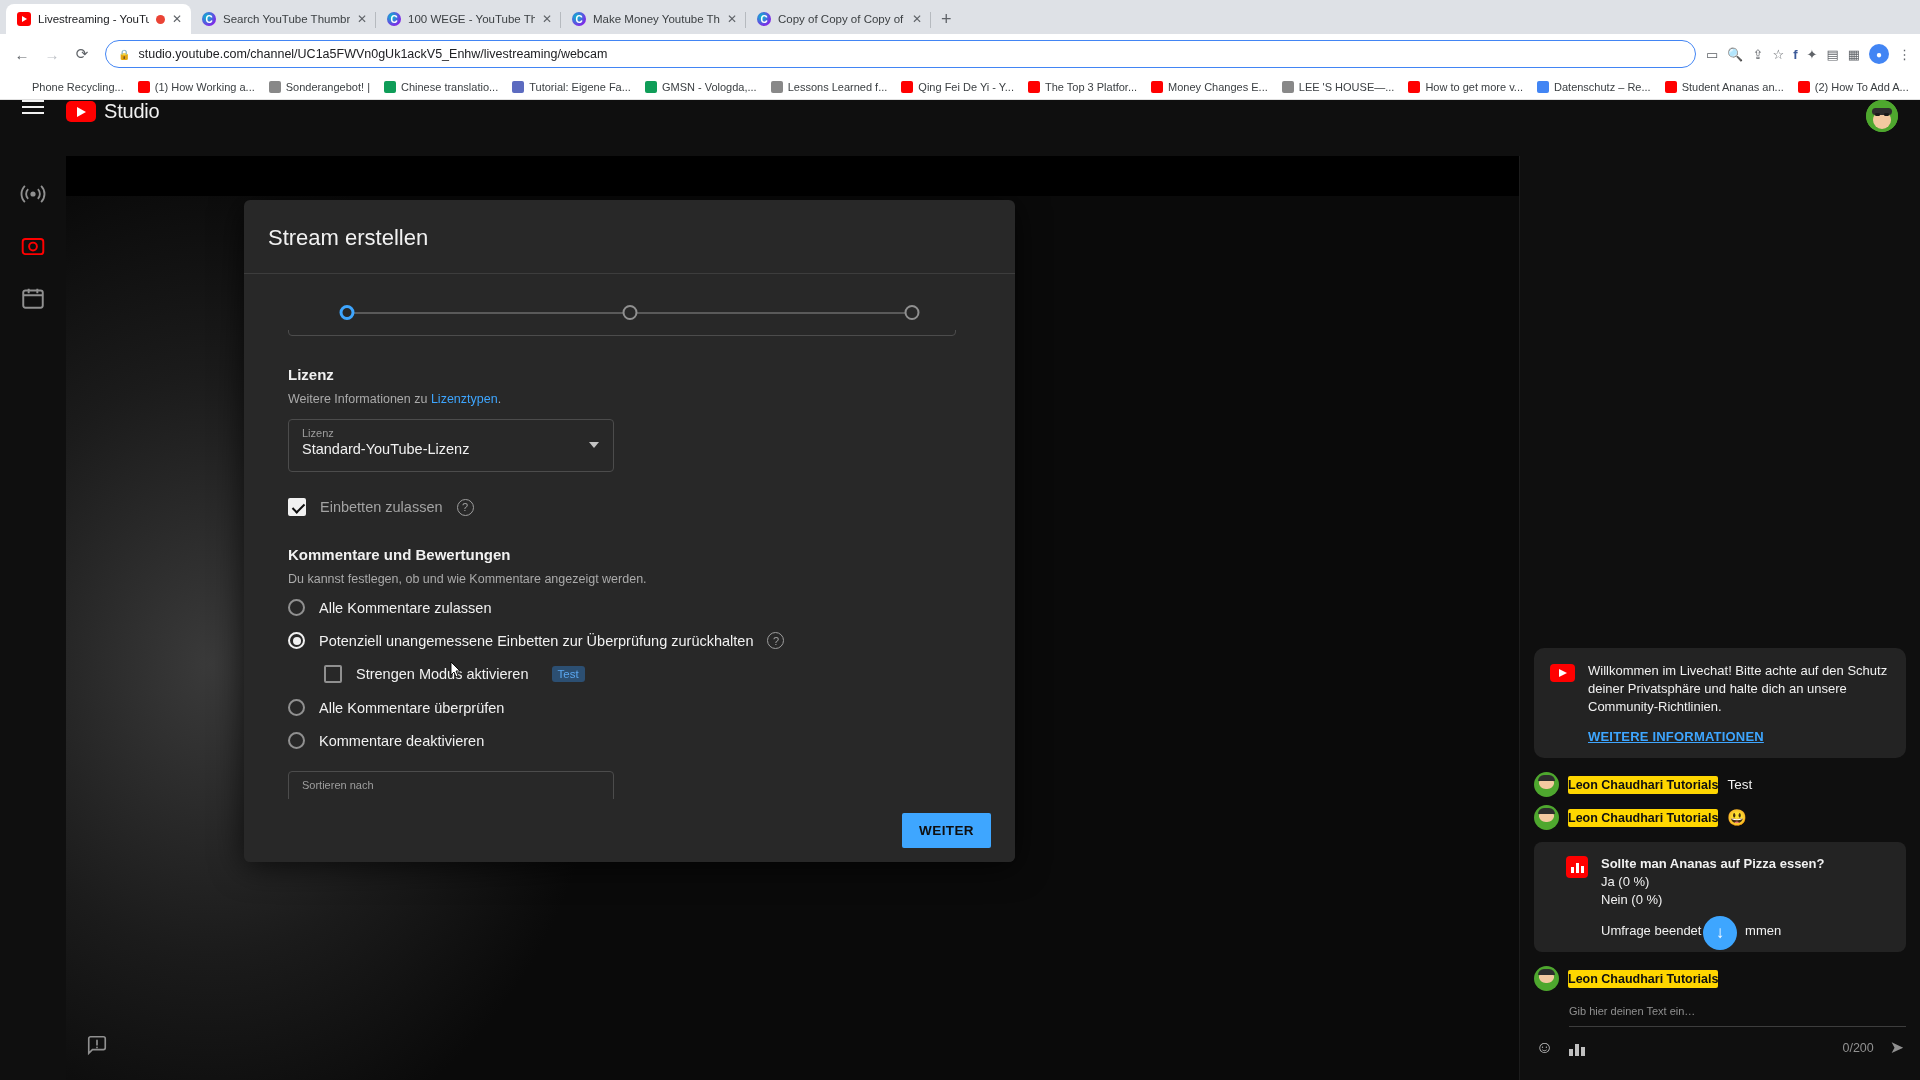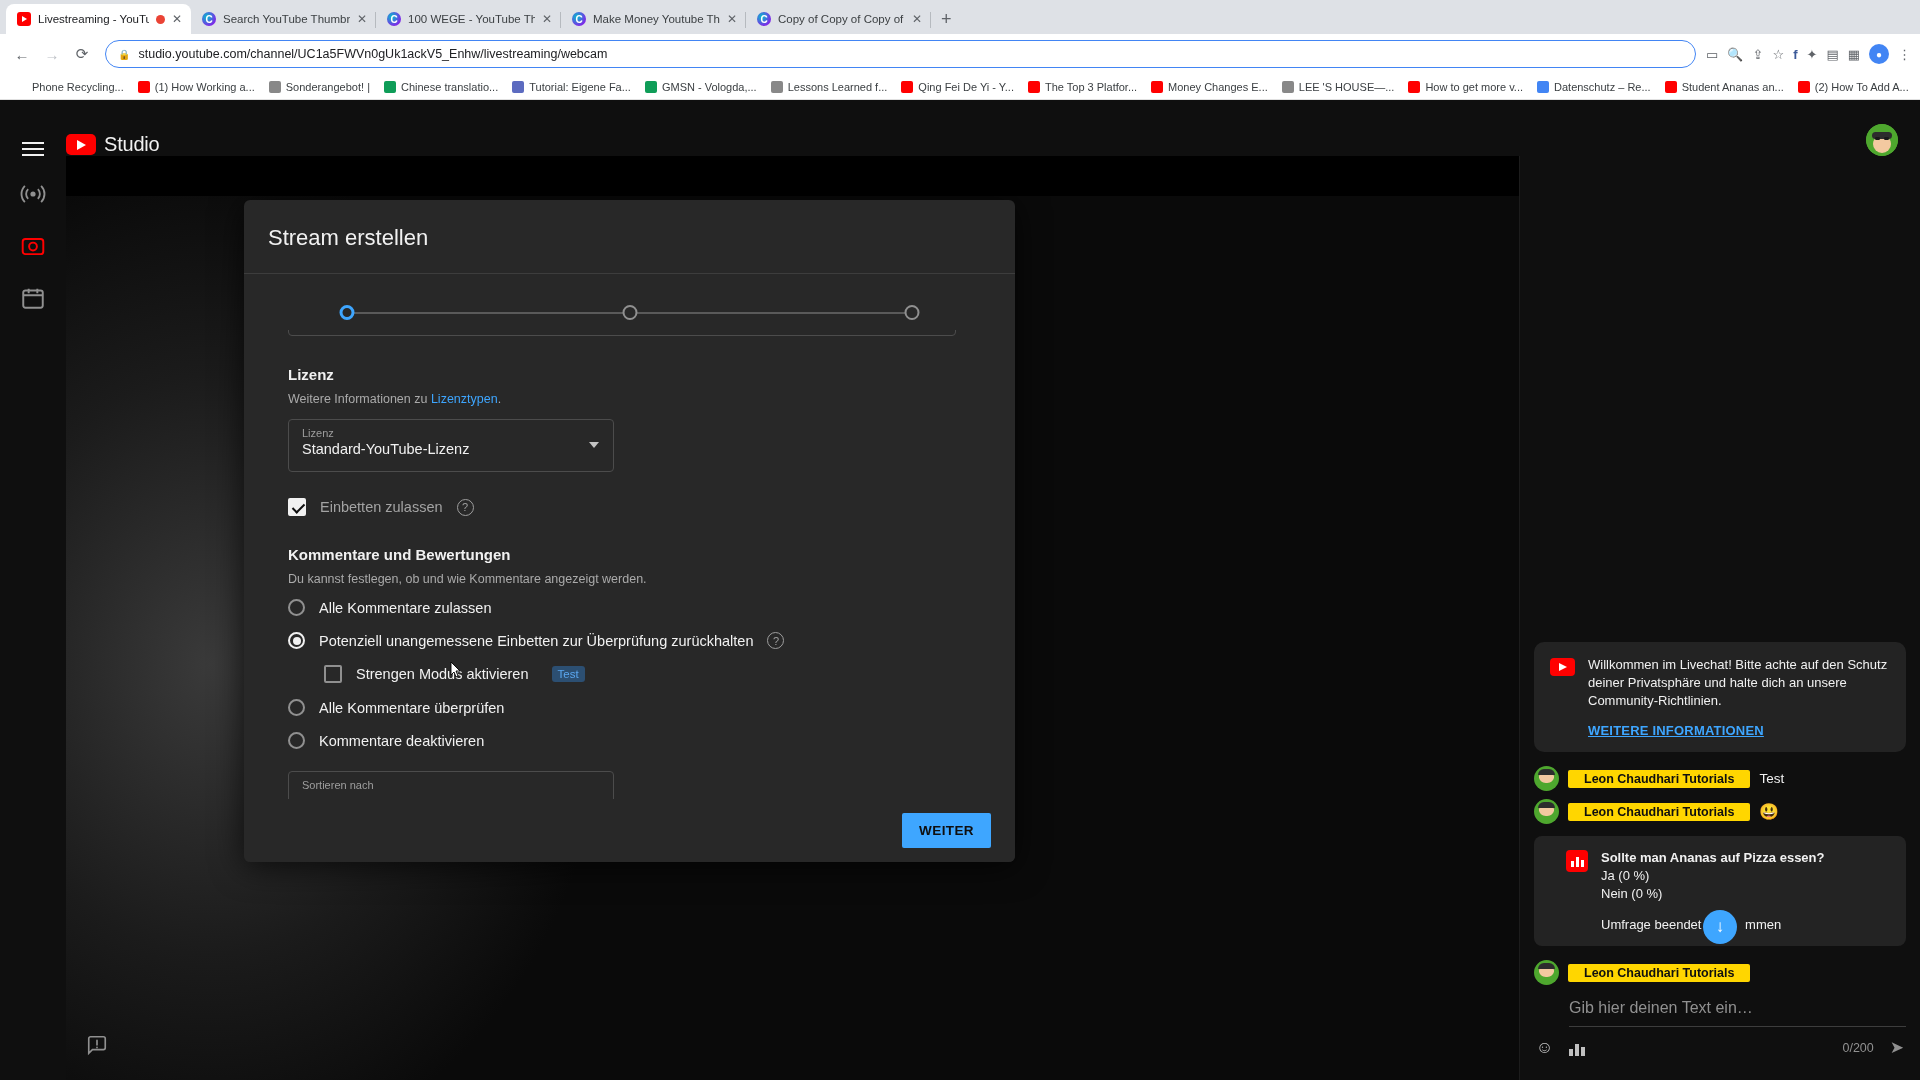--- a/index.html
+++ b/index.html
@@ -69,21 +69,21 @@
     flex: 0 0 26px; border-bottom: 1px solid #e0e0e0; overflow: hidden;
   }
   .bm { display: flex; align-items: center; gap: 5px; padding: 0 7px; white-space: nowrap; }
   .bm-ico { width: 12px; height: 12px; border-radius: 2px; flex:0 0 12px;
             display:flex;align-items:center;justify-content:center;font-size:8px;color:#fff;}
 
   
   .studio { flex: 1; background: #0f0f0f; display: flex; flex-direction: column;
             position: relative; overflow: hidden; }
   .yt-header {
-    height: 56px; display: flex; align-items: flex-end; padding: 0 22px;
+    height: 56px; display: flex; align-items: flex-start; padding: 0 22px;
     background: #0f0f0f; flex: 0 0 56px; position: relative; z-index: 5;
   }
   .hamburger { width: 22px; display: flex; flex-direction: column; gap: 4px; margin-right: 22px; }
   .hamburger span { height: 2px; background: #f1f1f1; display:block; }
   .brand { display: flex; align-items: center; gap: 8px; }
   .yt-logo { width: 30px; height: 21px; background: #ff0000; border-radius: 5px;
              position: relative; }
   .yt-logo::after { content:""; position:absolute; left:11px; top:5.5px;
              border-left: 9px solid #fff; border-top: 5px solid transparent;
              border-bottom: 5px solid transparent; }
@@ -205,38 +205,38 @@
   .banner-link { color: #3ea6ff; font-size: 13px; font-weight: bold;
                  display: block; margin-top: 13px; letter-spacing: .2px; }
   .msg { display: flex; align-items: center; gap: 9px; padding: 4px 14px; }
   .av { width: 25px; height: 25px; border-radius: 50%; flex: 0 0 25px; overflow: hidden;
         background: #4ea72e; position: relative; }
   .av::before { content:""; position:absolute; left:5px; top:4px; width:15px; height:13px;
         border-radius: 50% 50% 45% 45%; background:#f3c9a0; }
   .av::after { content:""; position:absolute; left:4px; top:3px; width:17px; height:6px;
         border-radius: 8px 8px 0 0; background:#2d2d2d; }
   .badge-name { background: #ffd600; color: #0f0f0f; font-size: 12.5px; font-weight: bold;
-                padding: 2px 16px; border-radius: 2px; }
+                padding: 2px 0; border-radius: 2px; }
   .msg-txt { font-size: 13.5px; color: #f1f1f1; }
   .emoji { font-size: 16px; }
   .poll { background: #232323; border-radius: 8px; margin: 8px 14px 0 14px;
           padding: 14px 32px; display: flex; gap: 13px; position: relative; }
   .poll-ico { width: 22px; height: 22px; background: #ff0000; border-radius: 4px;
               flex: 0 0 22px; display:flex; align-items:flex-end; justify-content:center;
               gap:2px; padding-bottom:5px; }
   .poll-ico i { width: 3px; background: #fff; display: block; }
   .poll-q { font-size: 13px; color: #f1f1f1; font-weight: bold; margin-bottom: 2px; }
   .poll-opt { font-size: 13px; color: #f1f1f1; line-height: 1.38; }
   .poll-end { font-size: 13px; color: #f1f1f1; margin-top: 14px; }
   .scroll-fab { position: absolute; left: 50%; bottom: 2px; transform: translateX(-50%);
                 width: 34px; height: 34px; border-radius: 50%; background: #3ea6ff;
                 display: flex; align-items: center; justify-content: center; color: #fff;
                 font-size: 17px; }
   .chat-input-row { padding: 4px 14px 2px 14px; display: flex; align-items: center; gap: 10px; }
-  .chat-input { flex: 1; font-size: 16px; color: #909090;
+  .chat-input { flex: 1; font-size: 11px; color: #909090;
                 border-bottom: 1px solid #3d3d3d; padding: 6px 0 9px 0; }
   .chat-tools { display: flex; align-items: center; justify-content: space-between;
                 padding: 8px 16px 14px 16px; }
   .chat-tools-l { display: flex; align-items: center; gap: 16px; color: #c0c0c0; font-size: 17px; }
   .chat-tools-r { display: flex; align-items: center; gap: 16px; color: #909090; font-size: 12.5px; }
   .poll-btn { width: 18px; height: 16px; display:flex; align-items:flex-end; gap:2.5px; }
   .poll-btn i { width: 3.5px; background: #c0c0c0; display:block; }
   .send { color: #909090; font-size: 17px; }
 
   .feedback { position: absolute; left: 20px; bottom: 20px; color: #909090; }

